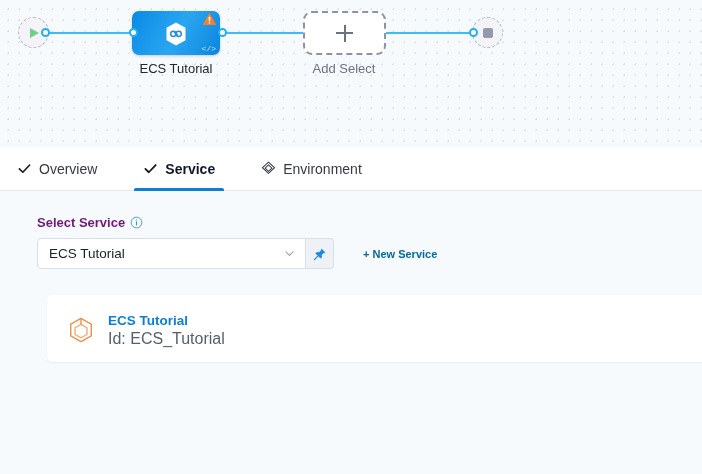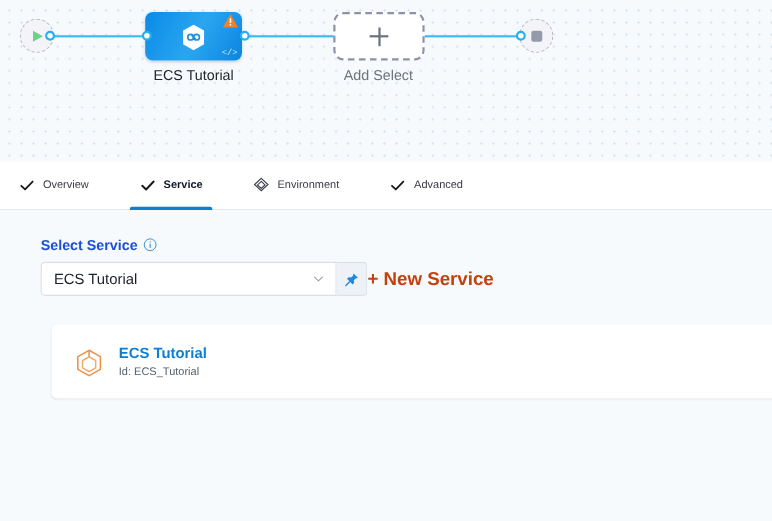--- a/index.html
+++ b/index.html
@@ -171,21 +171,21 @@
     padding-left: 17px;
     box-sizing: border-box;
   }
   .tab {
     display: flex;
     align-items: center;
     gap: 7px;
     height: 44px;
     padding: 0 16px 0 0;
     margin-right: 30px;
-    font-size: 10px;
+    font-size: 14px;
     color: #383946;
     cursor: pointer;
     position: relative;
     box-sizing: border-box;
   }
   .tab:last-child { margin-right: 0; }
   .tab.active { font-weight: bold; color: #0f172a; }
   .tab.active::after {
     content: "";
     position: absolute;
@@ -205,21 +205,21 @@
     background: #f7fafd;
     padding: 24px 0 0 37px;
     box-sizing: border-box;
   }
   .field-label {
     display: flex;
     align-items: center;
     gap: 5px;
     font-size: 13px;
     font-weight: bold;
-    color: #1d4ed8;
+    color: #701a75;
     margin-bottom: 8px;
   }
   .select-row {
     display: flex;
     align-items: center;
     gap: 0;
   }
   .select-box {
     width: 269px;
     height: 31px;
@@ -242,23 +242,24 @@
     border: 1px solid #d9dfe8;
     border-left: none;
     border-radius: 0 4px 4px 0;
     box-sizing: border-box;
     display: flex;
     align-items: center;
     justify-content: center;
     cursor: pointer;
   }
   .new-service {
-    font-size: 17px;
+    margin-left: 29px;
+    font-size: 11px;
     font-weight: bold;
-    color: #c2410c;
+    color: #0369a1;
     cursor: pointer;
     white-space: nowrap;
   }
 
   .service-card-wrap {
     margin-top: 26px;
     margin-left: 10px;
     width: 700px;
     background: #ffffff;
     border-radius: 5px;
@@ -274,23 +275,24 @@
   }
   .svc-text { display: flex; flex-direction: column; gap: 2px; }
   .svc-name {
     font-size: 13.5px;
     font-weight: bold;
     color: #0b7fd4;
     cursor: pointer;
     line-height: 16px;
   }
   .svc-id {
-    font-size: 10px;
+    font-size: 16px;
     color: #55606e;
     line-height: 15px;
+    text-align: right;
   }
 </style>
 </head>
 <body>
 
 <div class="canvas">
 
   <div class="edge e1"></div>
   <div class="edge e2"></div>
   <div class="edge e3"></div>
@@ -347,26 +349,20 @@
 
   <div class="tab">
     <svg class="tab-ico" viewBox="0 0 16 16">
       <path d="M8 1.2 L14.5 7.2 L8 13.2 L1.5 7.2 Z" fill="none" stroke="#3b3f4a" stroke-width="1.1"></path>
       <path d="M8 4.2 L11.6 7.6 L8 11 L4.4 7.6 Z" fill="none" stroke="#3b3f4a" stroke-width="1.1"></path>
     </svg>
     <span>Environment</span>
   </div>
 
 
-  <div class="tab">
-    <svg class="tab-ico" viewBox="0 0 16 16">
-      <path d="M2.5 8.4 L6.2 12 L13.5 4.3" fill="none" stroke="#16181d" stroke-width="1.7" stroke-linecap="round" stroke-linejoin="round"></path>
-    </svg>
-    <span>Advanced</span>
-  </div>
 </div>
 
 <div class="content">
 
   <div class="field-label">
     <span>Select Service</span>
     <svg width="13" height="13" viewBox="0 0 16 16">
       <circle cx="8" cy="8" r="6.6" fill="none" stroke="#3f8fd0" stroke-width="1.1"></circle>
       <rect x="7.35" y="6.6" width="1.3" height="5" rx=".55" fill="#3f8fd0"></rect>
       <rect x="7.35" y="4.1" width="1.3" height="1.5" rx=".6" fill="#3f8fd0"></rect>

